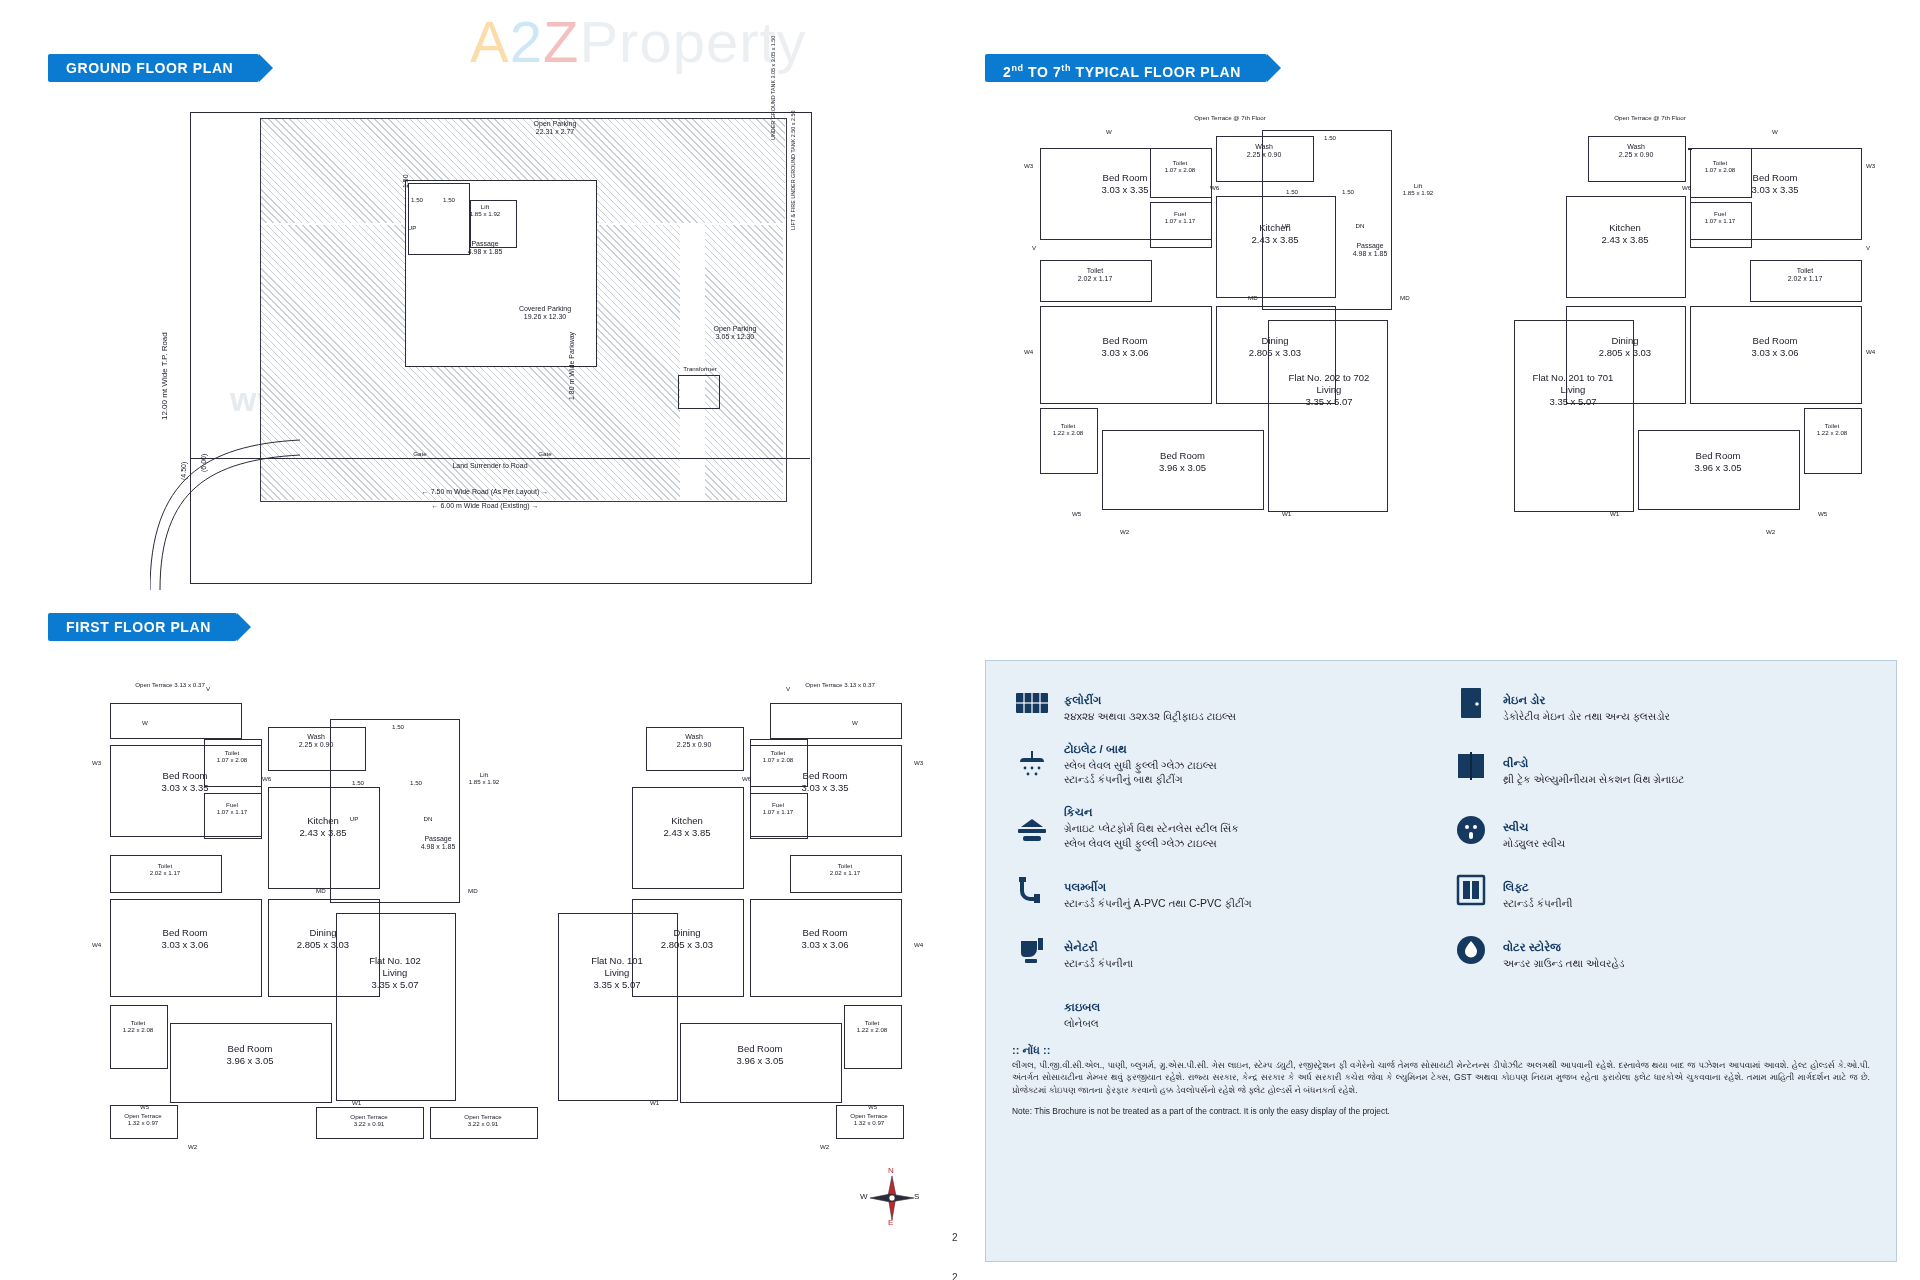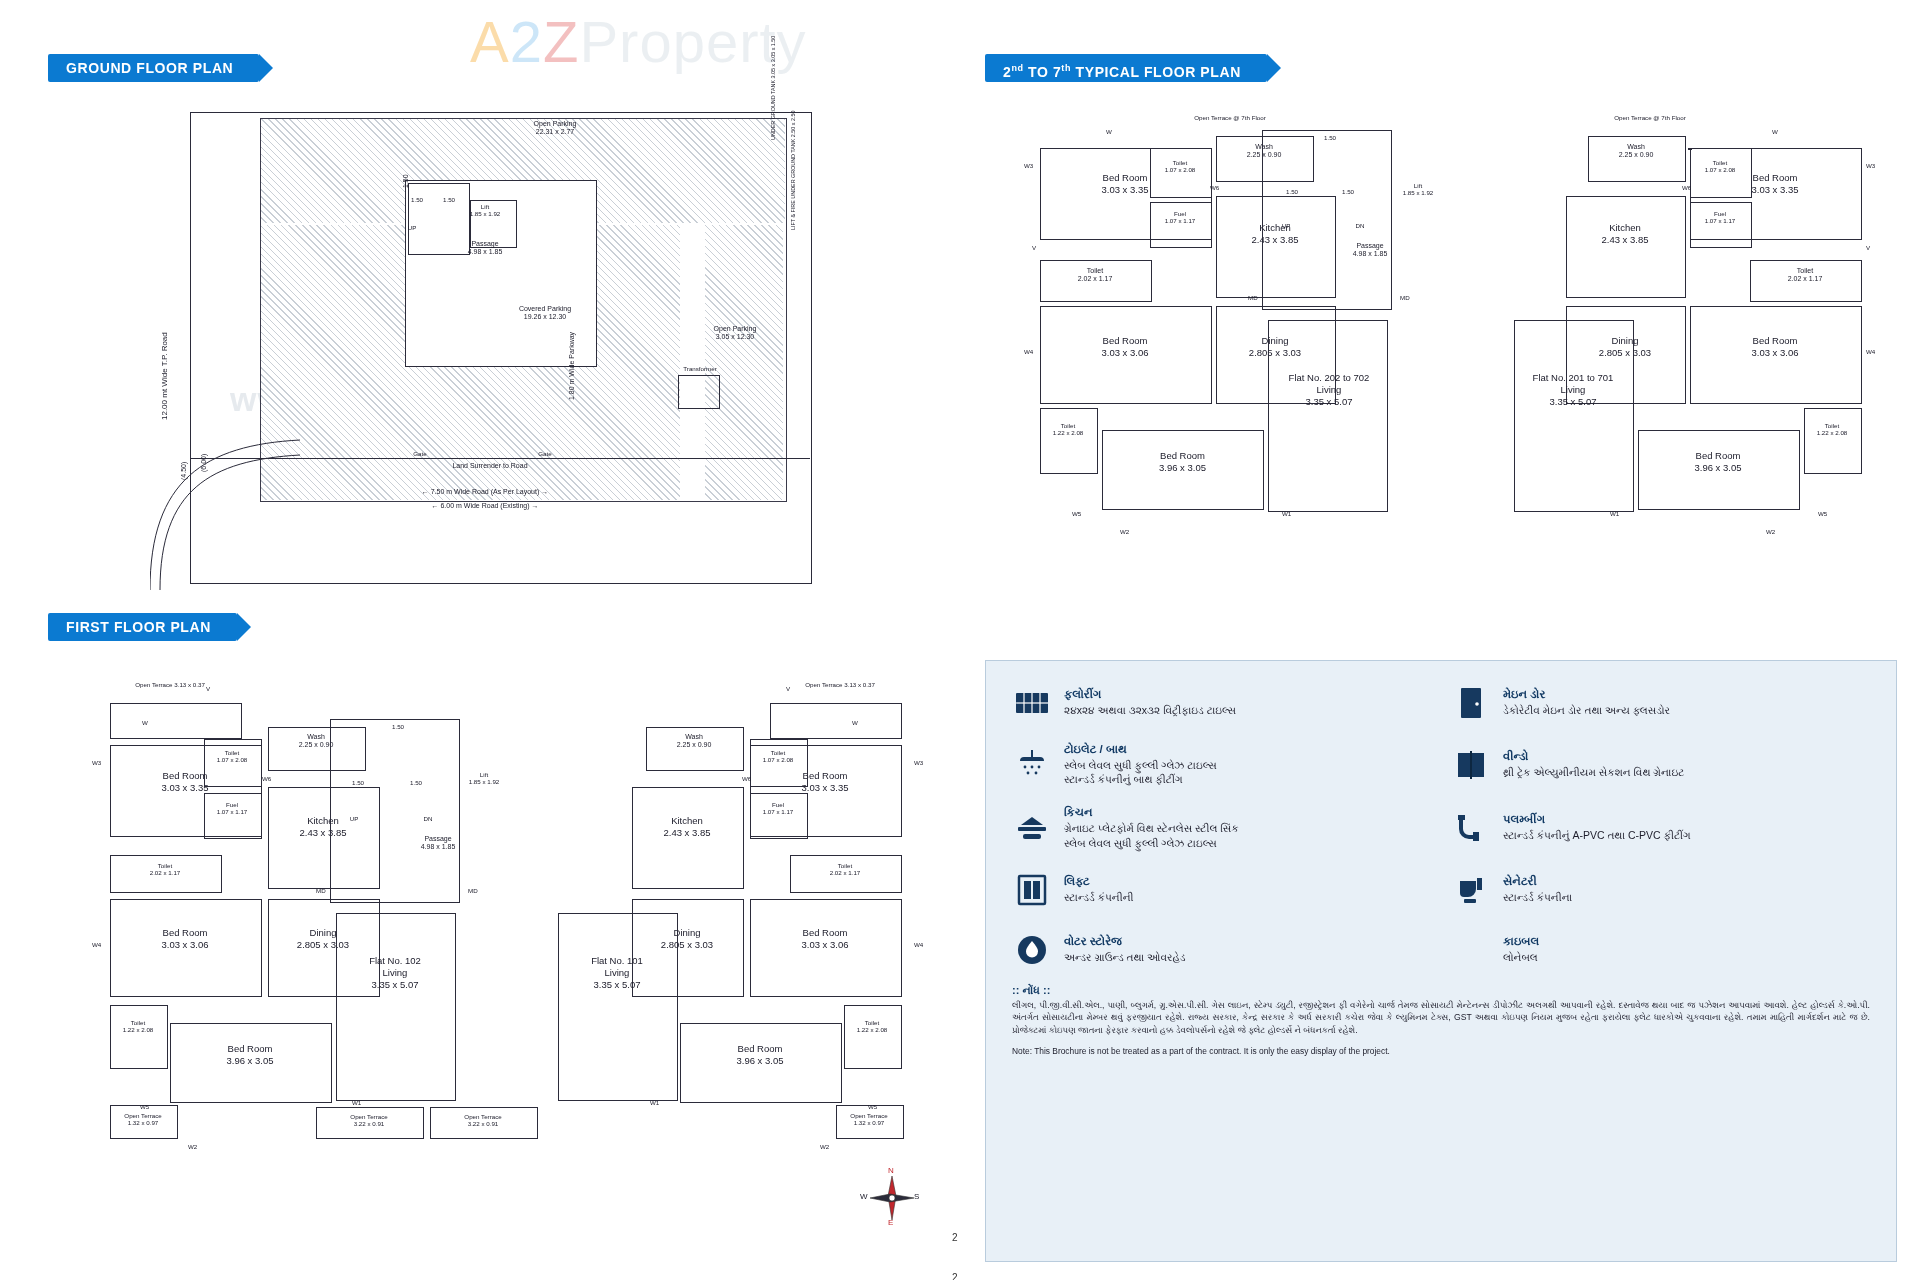--- a/index.html
+++ b/index.html
@@ -27,21 +27,21 @@
   .room b{font-weight:normal;display:block;}
   .tiny{position:absolute;font-size:7px;color:#20202e;text-align:center;line-height:1.2;}
   .tiny6{position:absolute;font-size:6.2px;color:#20202e;text-align:center;line-height:1.15;}
   .vtxt{position:absolute;font-size:7px;color:#20202e;transform-origin:0 0;transform:rotate(-90deg);white-space:nowrap;}
   .hatch{position:absolute;background:repeating-linear-gradient(45deg,#ffffff 0 4px,#c9cfd6 4px 5px);}
 
   
   .amen{position:absolute;left:985px;top:660px;width:910px;height:600px;background:#e8f0f7;border:1px solid #b9ccdd;}
   .amen-title{text-align:center;font-size:16px;font-weight:bold;color:#123a64;margin-top:14px;letter-spacing:1px;}
   .amen-grid{display:grid;grid-template-columns:1fr 1fr;gap:20px 20px;padding:22px 26px 8px 26px;}
-  .amen-item{display:flex;align-items:center;gap:12px;}
+  .amen-item{display:flex;align-items:flex-end;gap:12px;}
   .amen-ico{width:40px;height:40px;flex:0 0 40px;display:flex;align-items:center;justify-content:center;color:#123a64;}
   .amen-tx h4{margin:0 0 2px 0;font-size:11.5px;color:#123a64;font-weight:bold;}
   .amen-tx p{margin:0;font-size:10.5px;color:#1d1d2b;line-height:1.35;}
   .note-head{font-size:11px;font-weight:bold;color:#123a64;padding:6px 0 2px 26px;}
   .note-body{font-size:8.6px;line-height:1.45;color:#1d1d2b;padding:0 26px;text-align:justify;}
   .note-foot{font-size:8.4px;color:#1d1d2b;padding:10px 26px 0 26px;}
 
   .compass{position:absolute;left:862px;top:1168px;width:60px;height:60px;}
   .compass .lab{position:absolute;font-size:8px;color:#20202e;}
   .pagenum{position:absolute;left:952px;top:1232px;font-size:10px;color:#333;}
@@ -539,20 +539,34 @@
               <rect x="8" y="21" width="18" height="5" rx="2" fill="#16395f"></rect>
             </svg>
         </div>
         <div class="amen-tx">
           <h4>કિચન</h4>
           <p style="white-space:pre-line">ગ્રેનાઇટ પ્લેટફોર્મ વિથ સ્ટેનલેસ સ્ટીલ સિંક
 સ્લેબ લેવલ સુધી ફુલ્લી ગ્લેઝ ટાઇલ્સ</p>
         </div>
       </div>
 
+      <div class="amen-item">
+        <div class="amen-ico">
+          <svg width="32" height="32" viewBox="0 0 32 32">
+              <circle cx="16" cy="16" r="14" fill="#16395f"></circle>
+              <circle cx="12" cy="13" r="2" fill="#fff"></circle>
+              <circle cx="20" cy="13" r="2" fill="#fff"></circle>
+              <rect x="14" y="18" width="4" height="7" rx="2" fill="#fff"></rect>
+            </svg>
+        </div>
+        <div class="amen-tx">
+          <h4>સ્વીચ</h4>
+          <p>મોડ્યુલર સ્વીચ</p>
+        </div>
+      </div>
 
       <div class="amen-item">
         <div class="amen-ico">
           <svg width="32" height="30" viewBox="0 0 32 30">
               <path d="M6 4v12a8 8 0 0 0 8 8h4" stroke="#16395f" stroke-width="4" fill="none"></path>
               <rect x="3" y="2" width="7" height="5" fill="#16395f"></rect>
               <rect x="18" y="19" width="6" height="9" fill="#16395f"></rect>
             </svg>
         </div>
         <div class="amen-tx">

